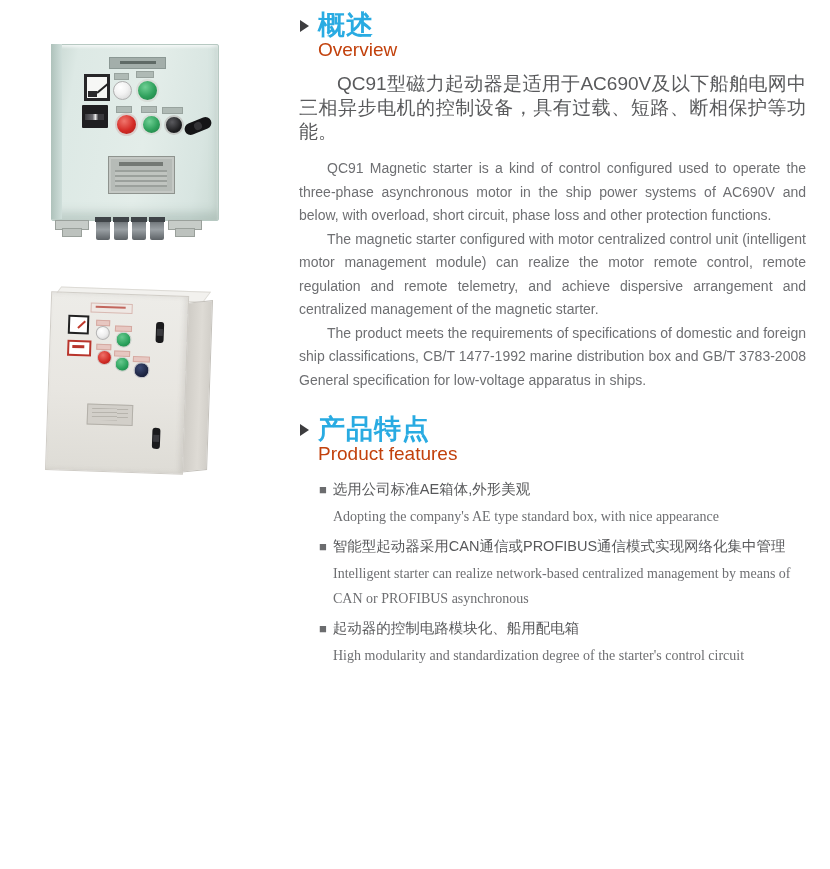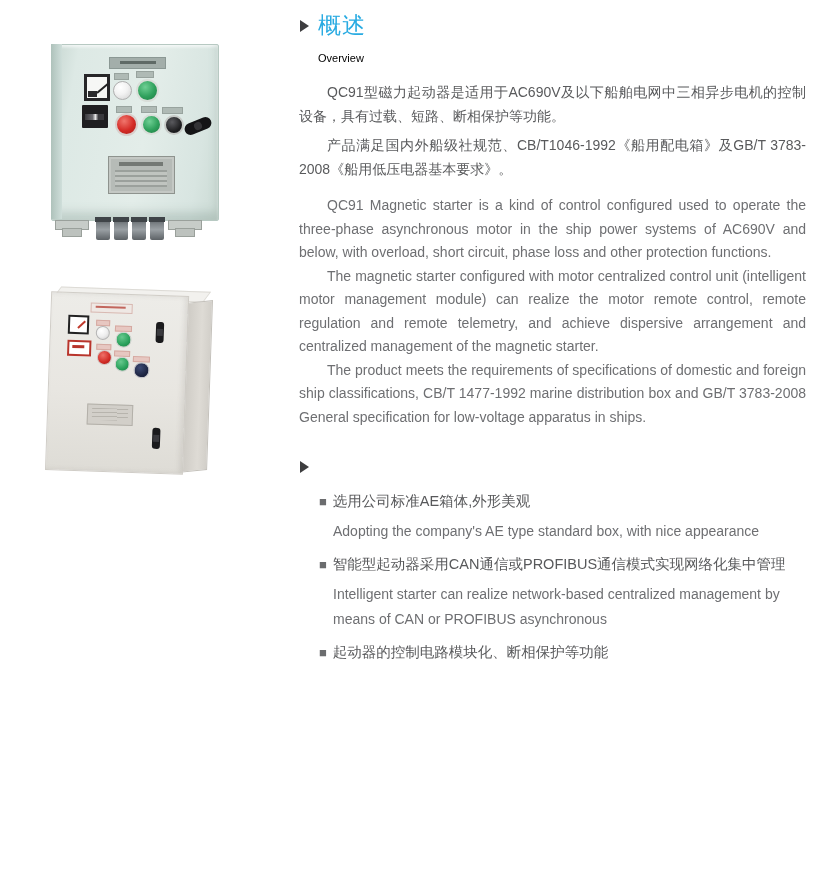--- a/index.html
+++ b/index.html
@@ -4,33 +4,33 @@
 <style>
   html,body{margin:0;padding:0;background:#ffffff;}
   .page{position:relative;width:830px;height:869px;background:#ffffff;overflow:hidden;
         font-family:"Liberation Sans","DejaVu Sans",sans-serif;}
 
   
   .content{position:absolute;left:299px;top:12px;width:507px;}
   .section-header{display:flex;align-items:flex-start;margin:0 0 12px 0;}
   .marker{width:0;height:0;border-left:9px solid #3d3d3f;border-top:6px solid transparent;
           border-bottom:6px solid transparent;margin:8px 9px 0 1px;flex:0 0 auto;}
-  .h-zh{font-size:23px;font-weight:normal;color:#29abe2;letter-spacing:1px;line-height:26px;}
-  .h-en{font-size:11px;color:#000000;line-height:20px;margin-top:10px;}
-  .para-zh{font-size:14px;color:#595a5c;line-height:24px;text-align:justify;
+  .h-zh{font-size:27px;font-weight:bold;color:#29abe2;letter-spacing:1px;line-height:26px;}
+  .h-en{font-size:19px;color:#c2410c;line-height:20px;margin-top:2px;}
+  .para-zh{font-size:19px;color:#595a5c;line-height:24px;text-align:justify;
            text-indent:2em;margin:0 0 5px 0;}
   .en-block{margin-top:13px;}
   .para-en{font-size:14px;color:#6e6f72;line-height:23.5px;text-align:justify;
            text-indent:2em;margin:0;}
   .features-section{margin-top:24px;}
-  .feature-zh{font-size:14.5px;color:#58595b;line-height:33px;margin:2px 0 0 0;
+  .feature-zh{font-size:14.5px;color:#58595b;line-height:26px;margin:2px 0 0 0;
               padding-left:20px;}
   .bullet{color:#6b6c6e;font-size:13px;margin-right:6px;}
   .feature-en{font-size:14px;color:#6e6f72;line-height:25px;margin:1px 0 4px 0;
-              padding-left:34px;}
+              padding-left:34px;font-family:Liberation Serif, serif;}
 
   
   .box1{position:absolute;left:51px;top:44px;width:166px;height:200px;}
   .b1-body{position:absolute;left:0;top:0;width:166px;height:175px;border-radius:2px;
            border:1px solid #b7c9c2;
            background:linear-gradient(100deg,#c6d6d0 0%,#dde9e5 14%,#e3ede9 55%,#d8e5e1 85%,#cbdad4 100%);
            box-shadow:inset 0 -8px 10px rgba(110,135,125,.28), inset 0 2px 3px rgba(255,255,255,.7);}
   .b1-bevel{position:absolute;left:0;top:0;width:11px;height:175px;
             background:linear-gradient(90deg,#aec2bb,#cfdeda);}
   .b1-toplabel{position:absolute;left:58px;top:13px;width:55px;height:10px;background:#a3aeaa;
@@ -170,42 +170,46 @@
 
     <div class="section-header">
       <span class="marker"></span>
       <div>
         <div class="h-zh">概述</div>
         <div class="h-en">Overview</div>
       </div>
     </div>
 
     <p class="para-zh">QC91型磁力起动器是适用于AC690V及以下船舶电网中三相异步电机的控制设备，具有过载、短路、断相保护等功能。</p>
-    <p class="para-zh">产品满足国内外船级社规范、CB/T1046-1992《船用配电箱》及GB/T 3783-2008《船用低压电器基本要求》。</p>
 
     <div class="en-block">
       <p class="para-en">QC91 Magnetic starter is a kind of control configured used to operate the three-phase asynchronous motor in the ship power systems of AC690V and below, with overload, short circuit, phase loss and other protection functions.</p>
       <p class="para-en">The magnetic starter configured with motor centralized control unit (intelligent motor management module) can realize the motor remote control, remote regulation and remote telemetry, and achieve dispersive arrangement and centralized management of the magnetic starter.</p>
       <p class="para-en">The product meets the requirements of specifications of domestic and foreign ship classifications, CB/T 1477-1992 marine distribution box and GB/T 3783-2008 General specification for low-voltage apparatus in ships.</p>
     </div>
 
     <div class="features-section">
       <div class="section-header">
         <span class="marker"></span>
+        <div>
+          <div class="h-zh">产品特点</div>
+          <div class="h-en">Product features</div>
+        </div>
       </div>
 
       <div class="feature">
         <div class="feature-zh"><span class="bullet">■</span><span>选用公司标准AE箱体,外形美观</span></div>
         <div class="feature-en">Adopting the company's AE type standard box, with nice appearance</div>
       </div>
 
       <div class="feature">
         <div class="feature-zh"><span class="bullet">■</span><span>智能型起动器采用CAN通信或PROFIBUS通信模式实现网络化集中管理</span></div>
         <div class="feature-en">Intelligent starter can realize network-based centralized management by means of CAN or PROFIBUS asynchronous</div>
       </div>
 
       <div class="feature">
-        <div class="feature-zh"><span class="bullet">■</span><span>起动器的控制电路模块化、断相保护等功能</span></div>
+        <div class="feature-zh"><span class="bullet">■</span><span>起动器的控制电路模块化、船用配电箱</span></div>
+        <div class="feature-en">High modularity and standardization degree of the starter's control circuit</div>
       </div>
     </div>
 
   </div>
 </div>
 
 </body></html>

